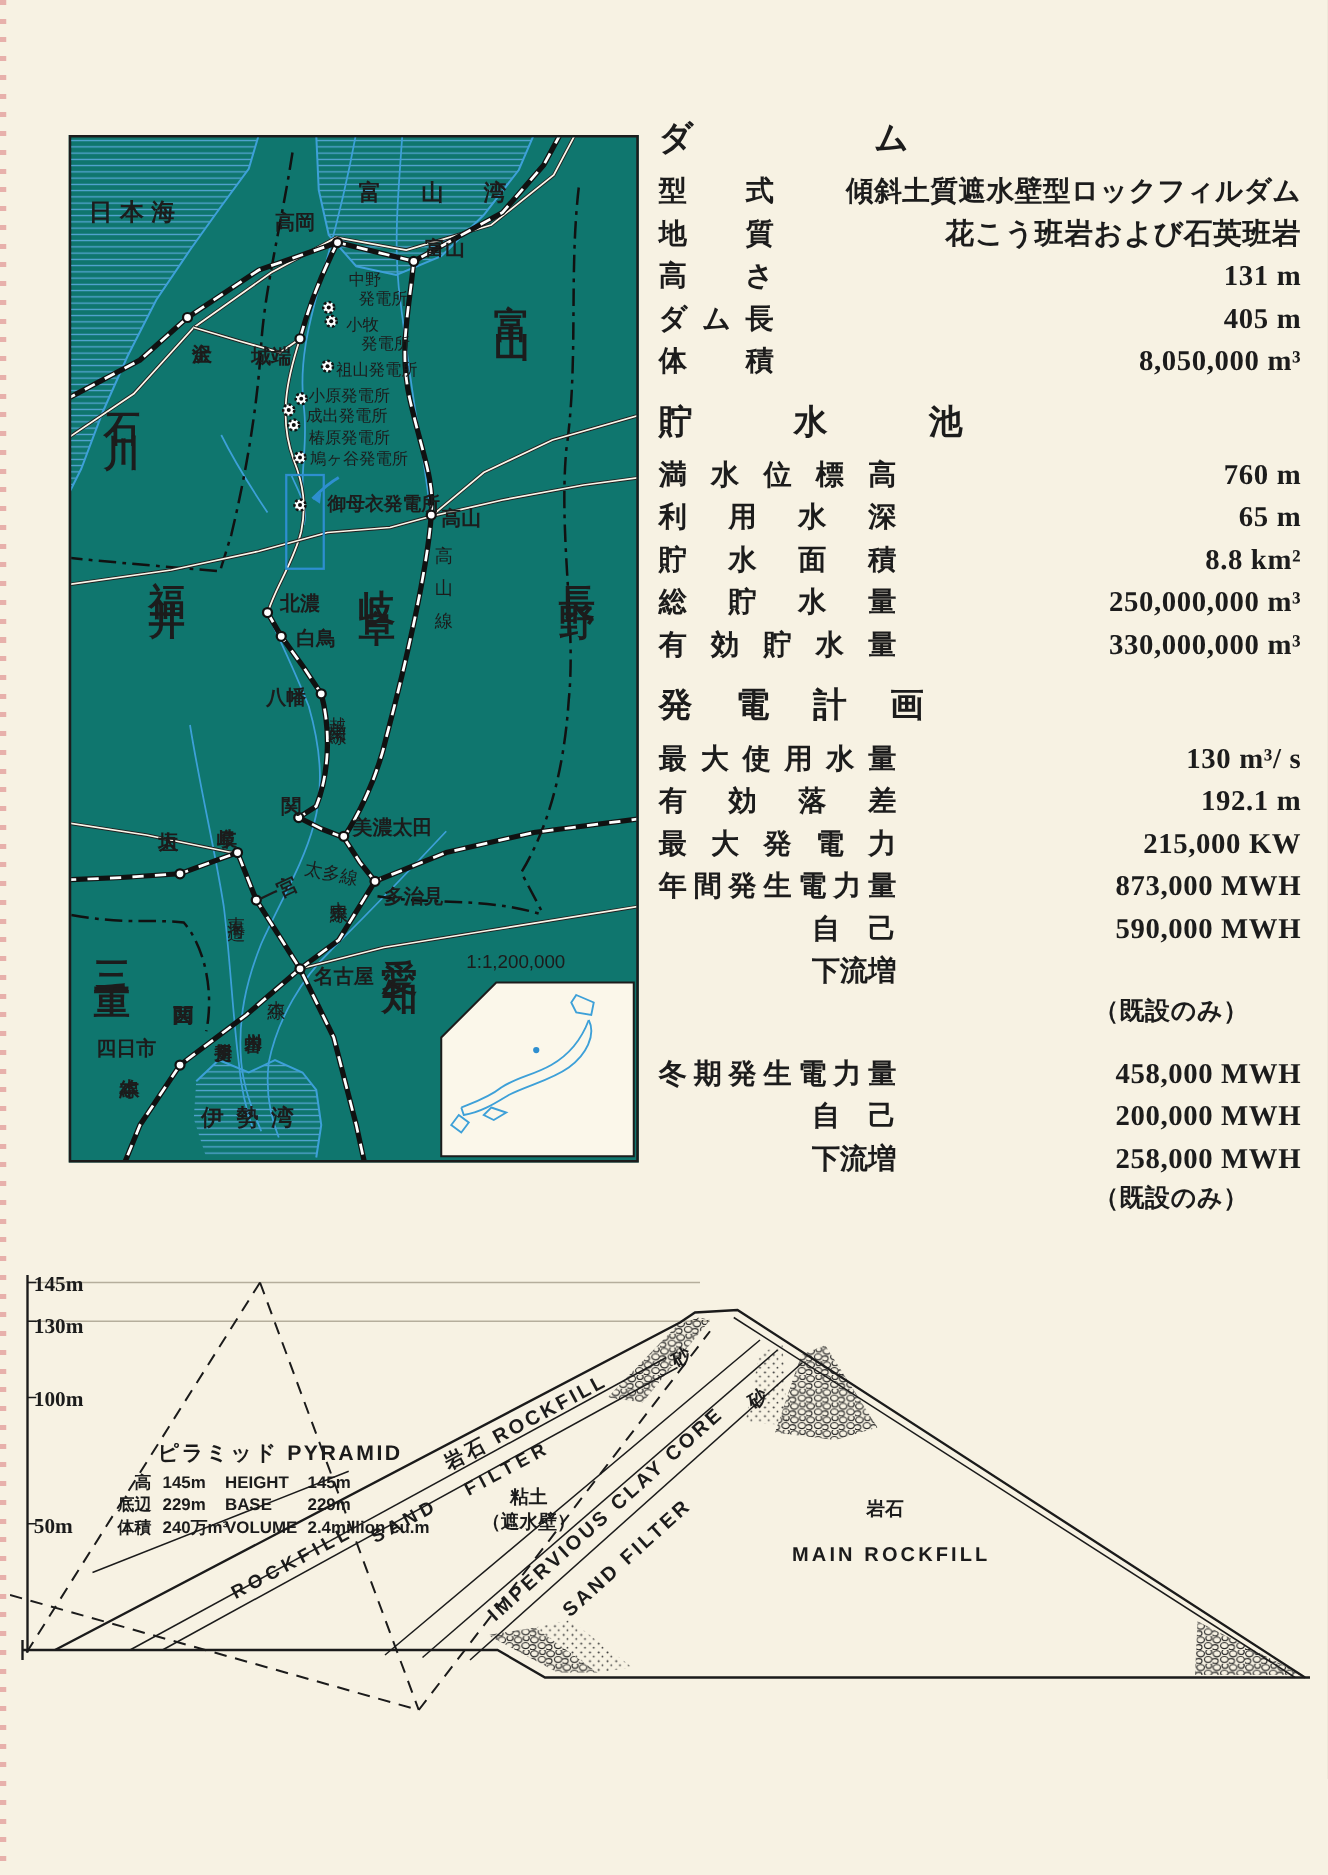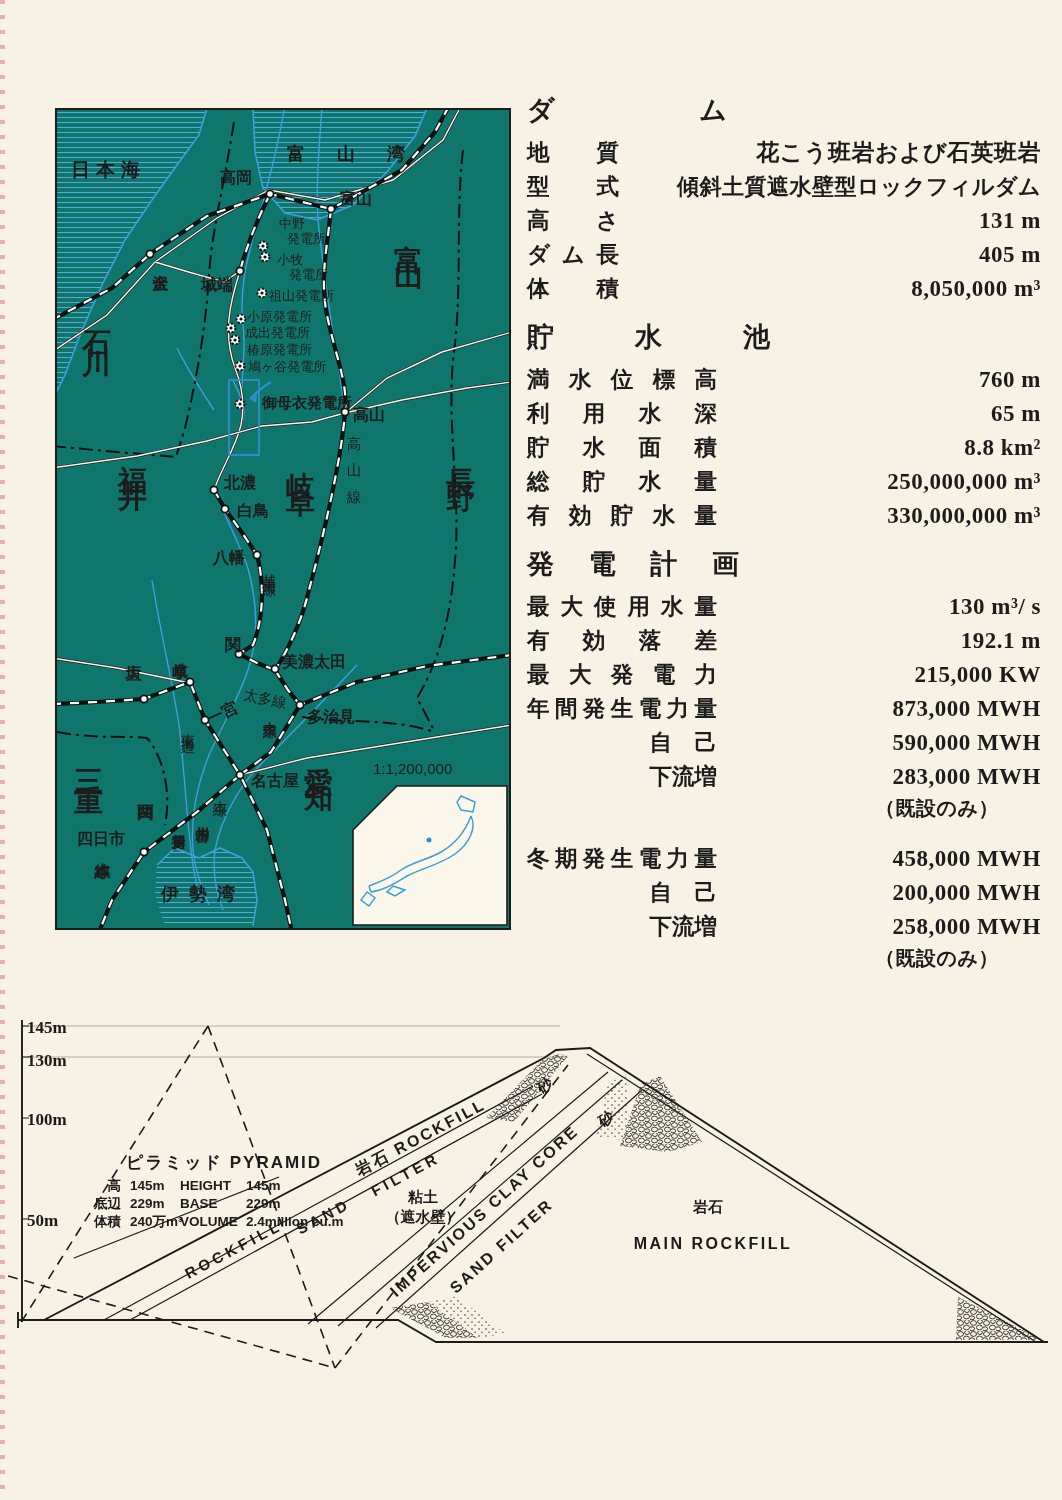--- a/index.html
+++ b/index.html
@@ -252,28 +252,28 @@
         <circle cx="372" cy="730" r="2.5" fill="#2e8fd0"></circle>
       </g>
     </svg>
   </div>
 
   <div class="specs">
 
     <div class="spec-section">
       <h2 class="sec-title"><span class="tw0">ダム</span></h2>
       <div class="srow">
+          <span class="slabel lw0">型式</span>
+          <span class="sval" style="font-family:'Liberation Sans',sans-serif;font-size:22px;font-weight:bold">傾斜土質遮水壁型ロックフィルダム</span>
+        </div>
+      <div class="srow">
           <span class="slabel lw0">地質</span>
           <span class="sval" style="font-family:'Liberation Sans',sans-serif;font-size:23px;font-weight:bold">花こう班岩および石英班岩</span>
         </div>
       <div class="srow">
-          <span class="slabel lw0">型式</span>
-          <span class="sval" style="font-family:'Liberation Sans',sans-serif;font-size:22px;font-weight:bold">傾斜土質遮水壁型ロックフィルダム</span>
-        </div>
-      <div class="srow">
           <span class="slabel lw0">高さ</span>
           <span class="sval">131 m</span>
         </div>
       <div class="srow">
           <span class="slabel lw0">ダム長</span>
           <span class="sval">405 m</span>
         </div>
       <div class="srow">
           <span class="slabel lw0">体積</span>
           <span class="sval">8,050,000 m³</span>
@@ -321,21 +321,20 @@
       <div class="srow">
           <span class="slabel lw1">年間発生電力量</span>
           <span class="sval">873,000 MWH</span>
         </div>
       <div class="srow">
           <span class="slabel lw1 indent">自　己</span>
           <span class="sval">590,000 MWH</span>
         </div>
       <div class="srow">
           <span class="slabel lw1 indent">下流増</span>
-          <span class="sval">283,000 MWH</span>
         </div>
       <div class="srow paren">
           <span class="slabel lw1"></span>
           <span class="sval">（既設のみ）</span>
         </div>
       <div class="srow gap">
           <span class="slabel lw1">冬期発生電力量</span>
           <span class="sval">458,000 MWH</span>
         </div>
       <div class="srow">

